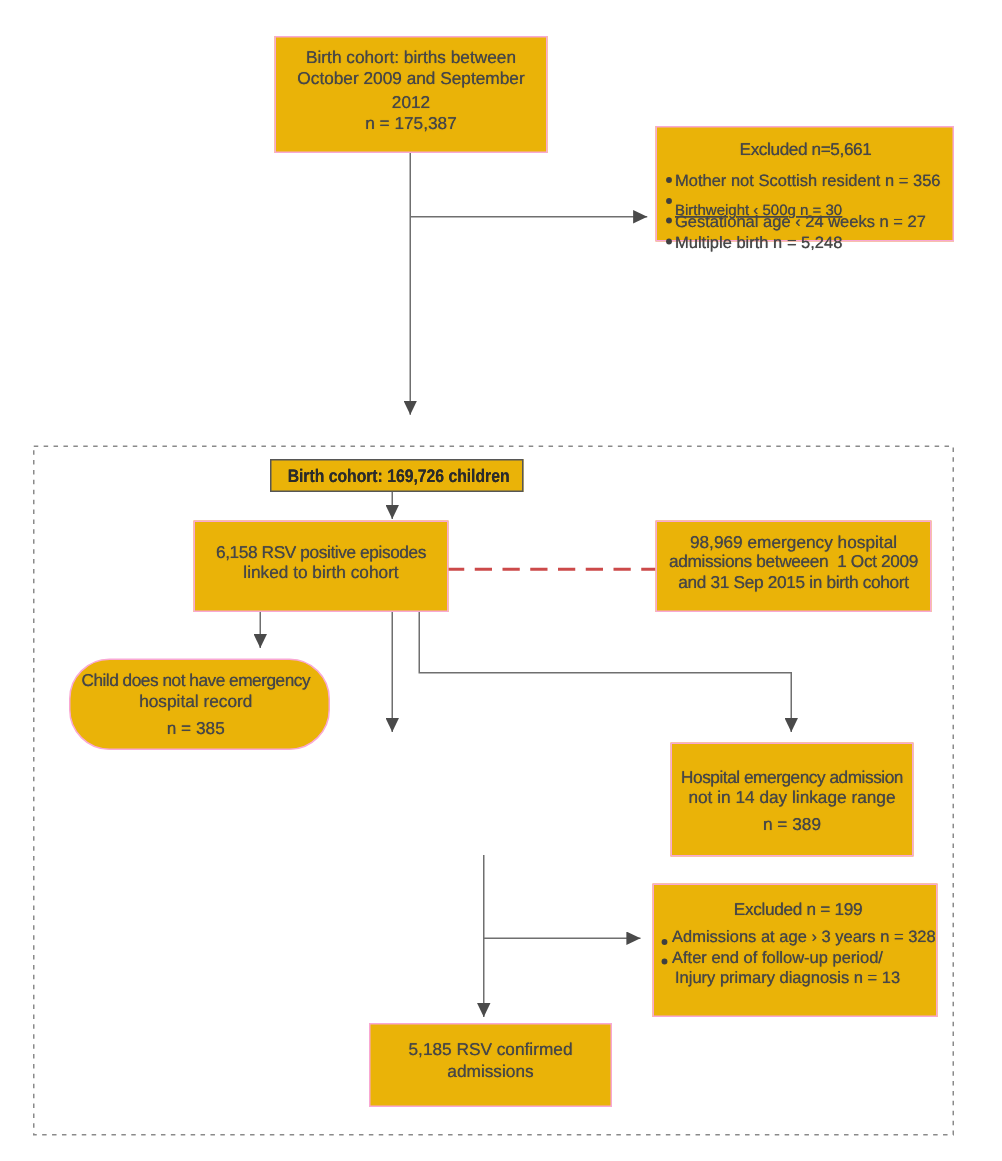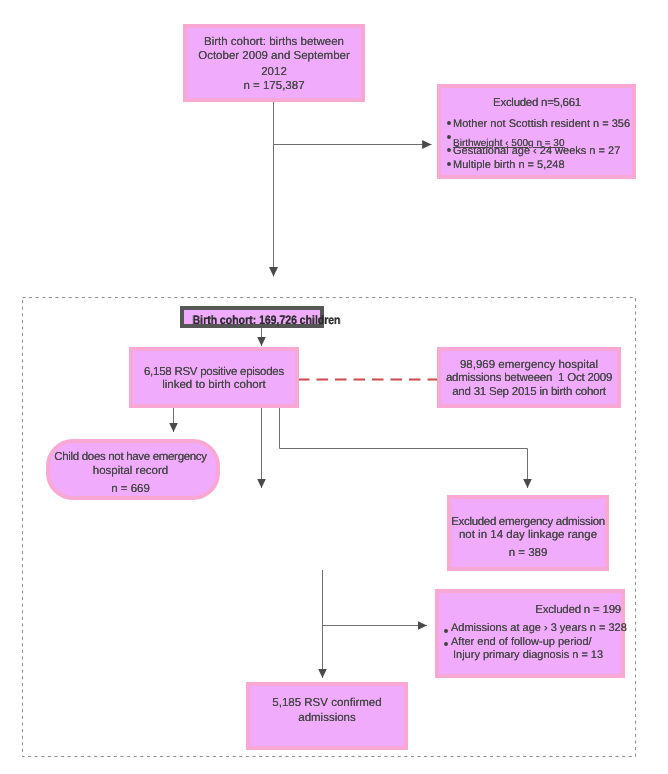--- a/index.html
+++ b/index.html
@@ -12,22 +12,22 @@
   body {
     font-family: "Liberation Sans", sans-serif;
     color: #4b4b4b;
     -webkit-font-smoothing: antialiased;
   }
   #canvas { position: relative; width: 668px; height: 774px; background:#fff; }
 
   .box {
     position: absolute;
     box-sizing: border-box;
-    border: 4px solid #f9a8d4;
-    background: #f0abfc;
+    border: 1px solid #f9a8d4;
+    background: #eab308;
     z-index: 2;
   }
   .box.strong { border-color: #565656; }
 
   .ln {
     position: absolute;
     white-space: pre;
     font-size: 11.5px;
     line-height: 12px;
     color: #474747;
@@ -75,79 +75,79 @@
     <path d="M298,379.5 L437,379.5" stroke="#cc4a4a" stroke-width="2" fill="none" stroke-dasharray="11.5 7"></path>
   </svg>
 
   <div class="box" style="left:183px; top:24px; width:182px; height:78px;">
     <div class="ln" style="top:8.2px;">Birth cohort: births between</div>
     <div class="ln" style="top:22.2px;">October 2009 and September</div>
     <div class="ln" style="top:38.0px;">2012</div>
     <div class="ln" style="top:51.7px;">n = 175,387</div>
   </div>
 
-  <div class="box" style="left:437px; top:84px; width:199px; height:95px;">
+  <div class="box" style="left:437px; top:84px; width:199px; height:77px;">
     <div class="ln" style="letter-spacing:-0.28px; margin-left:1px; top:8.9px;">Excluded n=5,661</div>
     <svg class="dot" viewBox="0 0 6 6" style="left:5.2px; top:32.2px;">
         <circle cx="3" cy="3" r="1.95"></circle>
       </svg>
     <div class="ln l" style="top:30.3px; left:11.8px; font-size:11px;">Mother not Scottish resident n = 356</div>
     <svg class="dot" viewBox="0 0 6 6" style="left:5.2px; top:45.7px;">
         <circle cx="3" cy="3" r="1.95"></circle>
       </svg>
     <div class="ln l" style="top:50px; left:11.8px; font-size:10px;text-decoration:underline;">Birthweight ‹ 500g n = 30</div>
     <svg class="dot" viewBox="0 0 6 6" style="left:5.2px; top:59.2px;">
         <circle cx="3" cy="3" r="1.95"></circle>
       </svg>
     <div class="ln l" style="top:57.3px; left:11.8px; font-size:11px;">Gestational age ‹ 24 weeks n = 27</div>
     <svg class="dot" viewBox="0 0 6 6" style="left:5.2px; top:72.7px;">
         <circle cx="3" cy="3" r="1.95"></circle>
       </svg>
     <div class="ln l" style="top:70.8px; left:11.8px; font-size:11px;">Multiple birth n = 5,248</div>
   </div>
 
-  <div class="box strong" style="left:180px; top:306px; width:144px; height:22px;">
+  <div class="box strong" style="left:180px; top:306px; width:169px; height:22px;">
     <div class="ln bold" style="top:3.6px; margin-left:-1px;">Birth cohort: 169,726 children</div>
   </div>
 
   <div class="box" style="left:129px; top:347px; width:170px; height:61px;">
     <div class="ln" style="letter-spacing:-0.26px; margin-left:0px; top:14.5px;">6,158 RSV positive episodes</div>
     <div class="ln" style="top:27.8px;">linked to birth cohort</div>
   </div>
 
   <div class="box" style="left:437px; top:347px; width:184px; height:61px;padding-left:12px;">
     <div class="ln" style="top:7.5px;">98,969 emergency hospital</div>
     <div class="ln" style="letter-spacing:-0.23px; top:21.3px;">admissions betweeen  1 Oct 2009</div>
     <div class="ln" style="letter-spacing:-0.22px; top:34.5px;">and 31 Sep 2015 in birth cohort</div>
   </div>
 
   <div class="box" style="left:46px; top:439px; width:174px; height:61px;border-radius:27px;">
     <div class="ln" style="margin-right:5px; letter-spacing:-0.32px; top:7.6px;">Child does not have emergency</div>
     <div class="ln" style="margin-right:5px; top:21.7px;">hospital record</div>
-    <div class="ln" style="margin-right:5px; top:40.1px;">n = 669</div>
+    <div class="ln" style="margin-right:5px; top:40.1px;">n = 385</div>
   </div>
 
 
   <div class="box" style="left:447px; top:495px; width:162px; height:76px;">
-    <div class="ln" style="letter-spacing:-0.31px; top:16.5px;">Excluded emergency admission</div>
+    <div class="ln" style="letter-spacing:-0.31px; top:16.5px;">Hospital emergency admission</div>
     <div class="ln" style="top:30.0px;">not in 14 day linkage range</div>
     <div class="ln" style="top:47.5px;">n = 389</div>
   </div>
 
   <div class="box" style="left:435px; top:589px; width:190px; height:89px;">
-    <div class="ln" style="letter-spacing:-0.22px; margin-left:4px; top:11.2px;text-align:right;">Excluded n = 199</div>
+    <div class="ln" style="letter-spacing:-0.22px; margin-left:4px; top:11.2px;">Excluded n = 199</div>
     <svg class="dot" viewBox="0 0 6 6" style="left:4.4px; top:34.9px;">
         <circle cx="3" cy="3" r="1.95"></circle>
       </svg>
     <div class="ln l" style="top:29.3px; left:11.5px; font-size:11px;">Admissions at age › 3 years n = 328</div>
     <svg class="dot" viewBox="0 0 6 6" style="left:4.4px; top:48.3px;">
         <circle cx="3" cy="3" r="1.95"></circle>
       </svg>
     <div class="ln l" style="top:43.2px; left:11.5px; font-size:11px;">After end of follow-up period/</div>
     <div class="ln l" style="top:56.3px; left:14.3px; font-size:11px;">Injury primary diagnosis n = 13</div>
   </div>
 
-  <div class="box" style="left:246px; top:682px; width:162px; height:68px;">
+  <div class="box" style="left:246px; top:682px; width:162px; height:56px;">
     <div class="ln" style="top:10.5px;">5,185 RSV confirmed</div>
     <div class="ln" style="top:25.5px;">admissions</div>
   </div>
 
 </div>
 
 </body></html>

